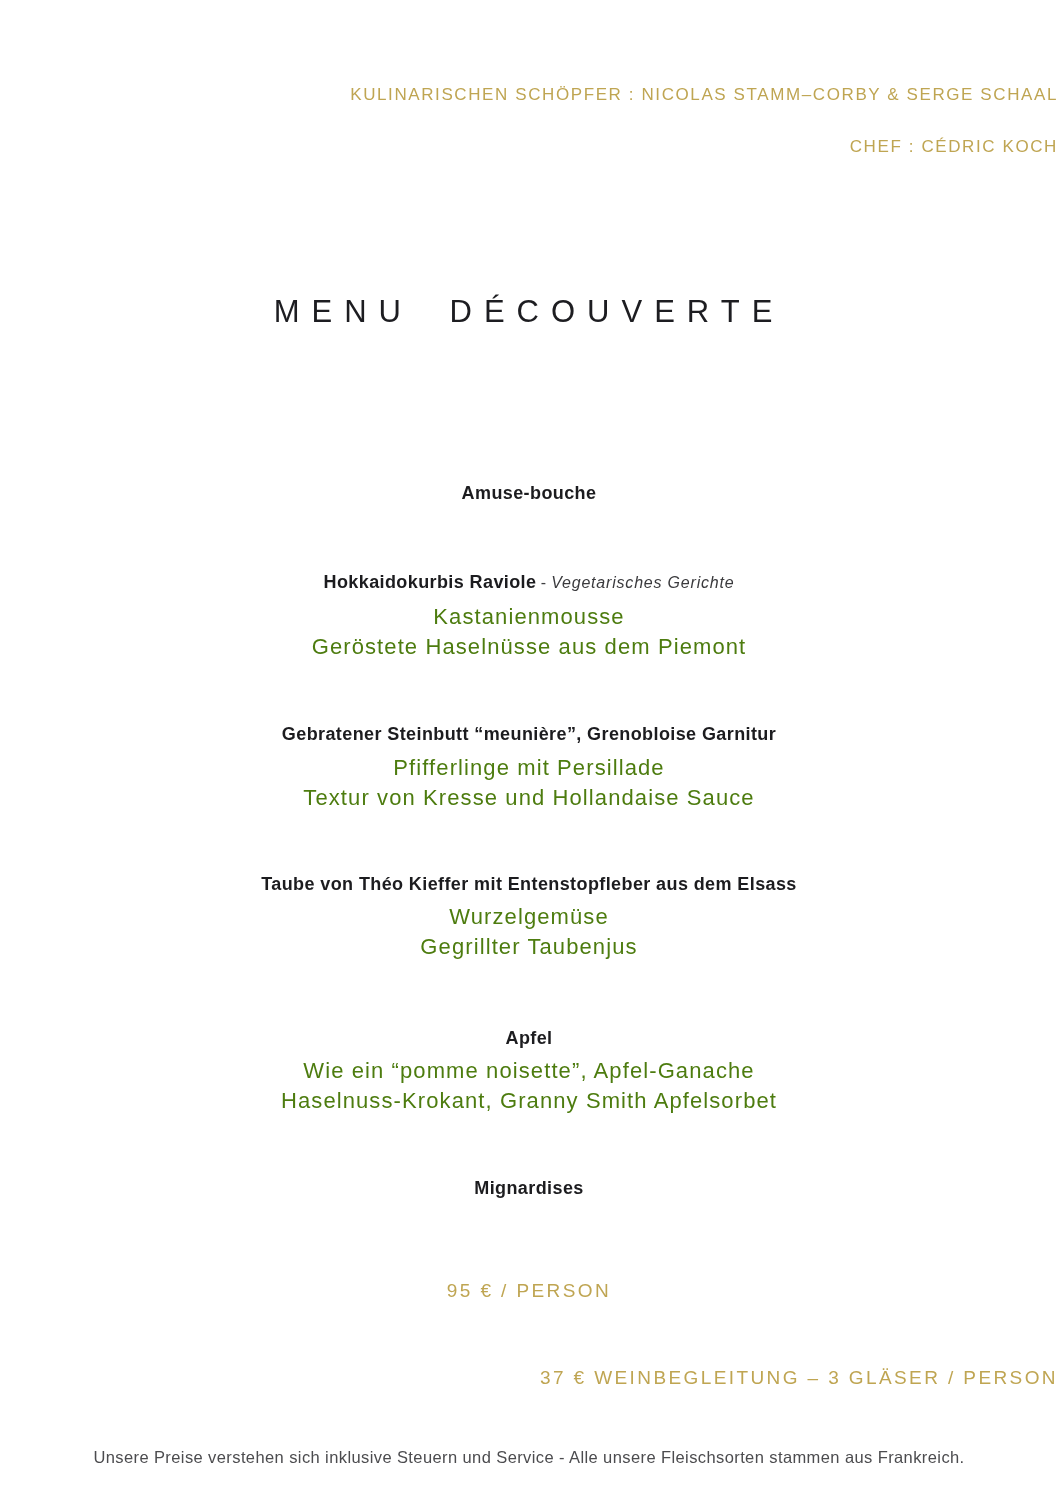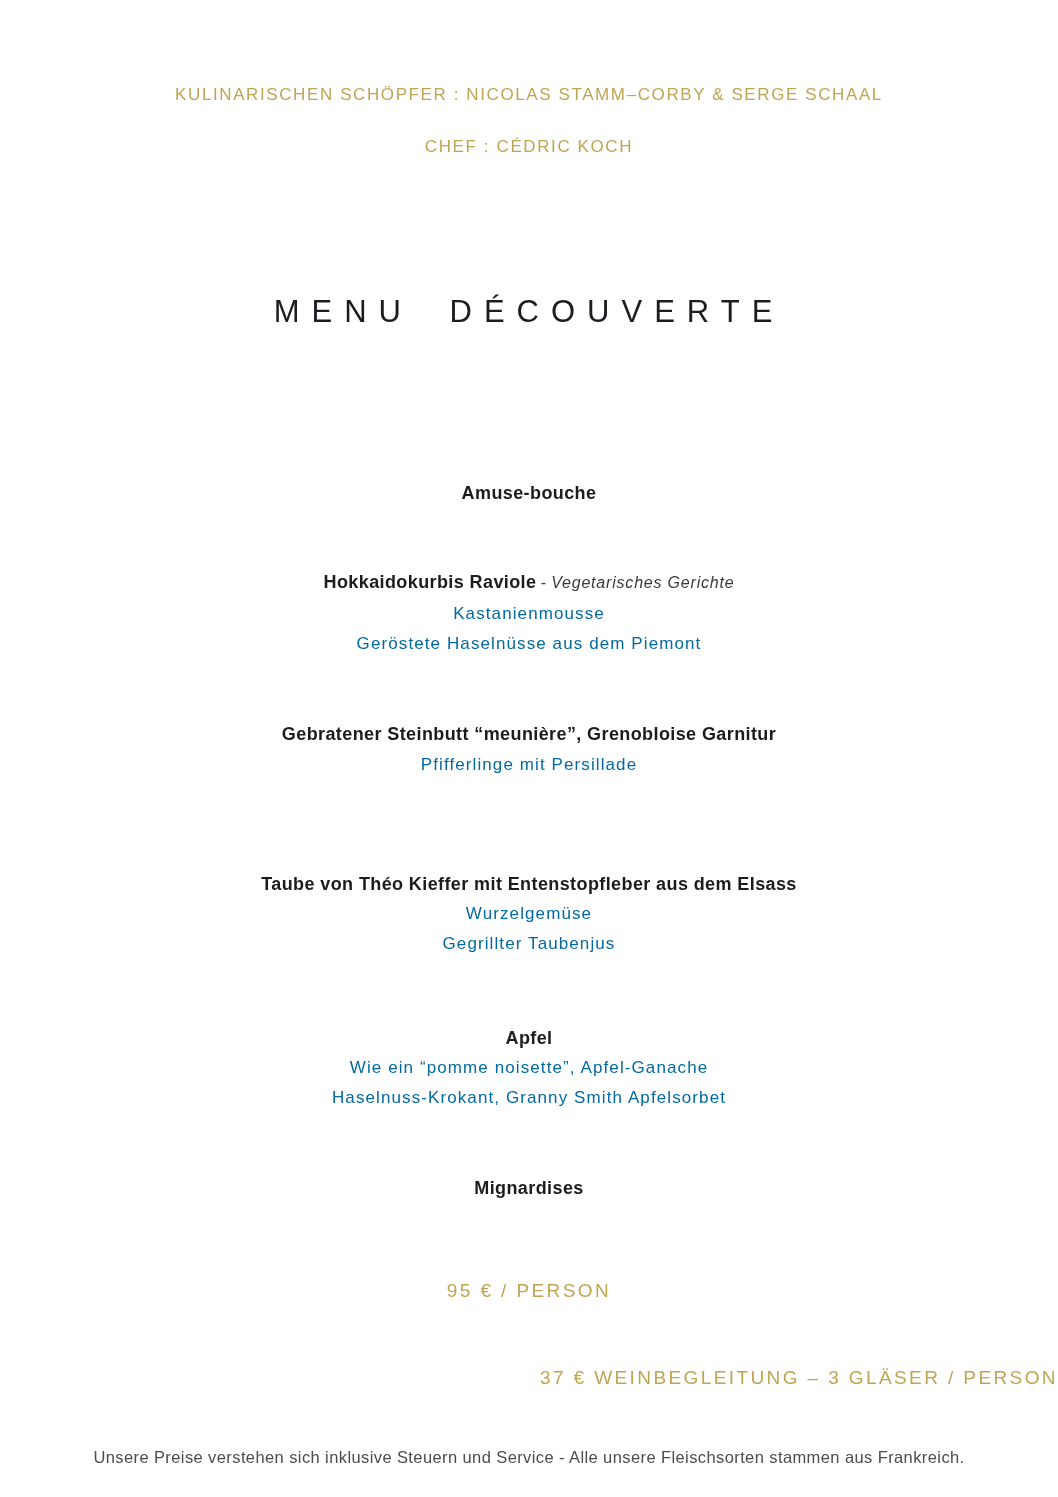--- a/index.html
+++ b/index.html
@@ -19,20 +19,21 @@
     position:absolute; left:0; right:0;
     text-align:center;
     white-space:nowrap;
   }
   
   .hdr {
     color:#bfa552;
     font-size:17px;
     letter-spacing:1.6px;
     font-weight:400;
+    text-align:right;
   }
   .hdr1 { top:85px; }
   .hdr2 { top:116px;margin-top:21px; }
   
   .menu-title {
     top:294px;
     color:#1d1d21;
     font-size:31px;
     font-weight:400;
     letter-spacing:12px;
@@ -47,22 +48,22 @@
   }
   .t-mise   { top:424px; }
   .t-amuse  { top:483px; }
   .t-c3     { top:572px; }
   .t-c4     { top:724px; }
   .t-c5     { top:874px; }
   .t-c6     { top:1028px;text-align:center; }
   .t-mign   { top:1178px; }
   
   .detail {
-    color:#0369a1;
-    font-size:17px;
+    color:#4d7c0f;
+    font-size:22px;
     font-weight:300;
     letter-spacing:1.1px;
   }
   .d-c3a { top:604px; }
   .d-c3b { top:634px; }
   .d-c4a { top:755px; }
   .d-c4b { top:785px; }
   .d-c5a { top:904px; }
   .d-c5b { top:934px; }
   .d-c6a { top:1058px; }
@@ -112,20 +113,21 @@
   <div class="line t-c3">
     <span class="course-name">Hokkaidokurbis Raviole</span>
     <span class="note-sep">-</span>
     <span class="note">Vegetarisches Gerichte</span>
   </div>
   <div class="line detail d-c3a">Kastanienmousse</div>
   <div class="line detail d-c3b">Geröstete Haselnüsse aus dem Piemont</div>
 
   <div class="line course-name t-c4">Gebratener Steinbutt “meunière”, Grenobloise Garnitur</div>
   <div class="line detail d-c4a">Pfifferlinge mit Persillade</div>
+  <div class="line detail d-c4b">Textur von Kresse und Hollandaise Sauce</div>
 
   <div class="line course-name t-c5">Taube von Théo Kieffer mit Entenstopfleber aus dem Elsass</div>
   <div class="line detail d-c5a">Wurzelgemüse</div>
   <div class="line detail d-c5b">Gegrillter Taubenjus</div>
 
   <div class="line course-name t-c6">Apfel</div>
   <div class="line detail d-c6a">Wie ein “pomme noisette”, Apfel-Ganache</div>
   <div class="line detail d-c6b">Haselnuss-Krokant, Granny Smith Apfelsorbet</div>
 
   <div class="line course-name t-mign">Mignardises</div>

